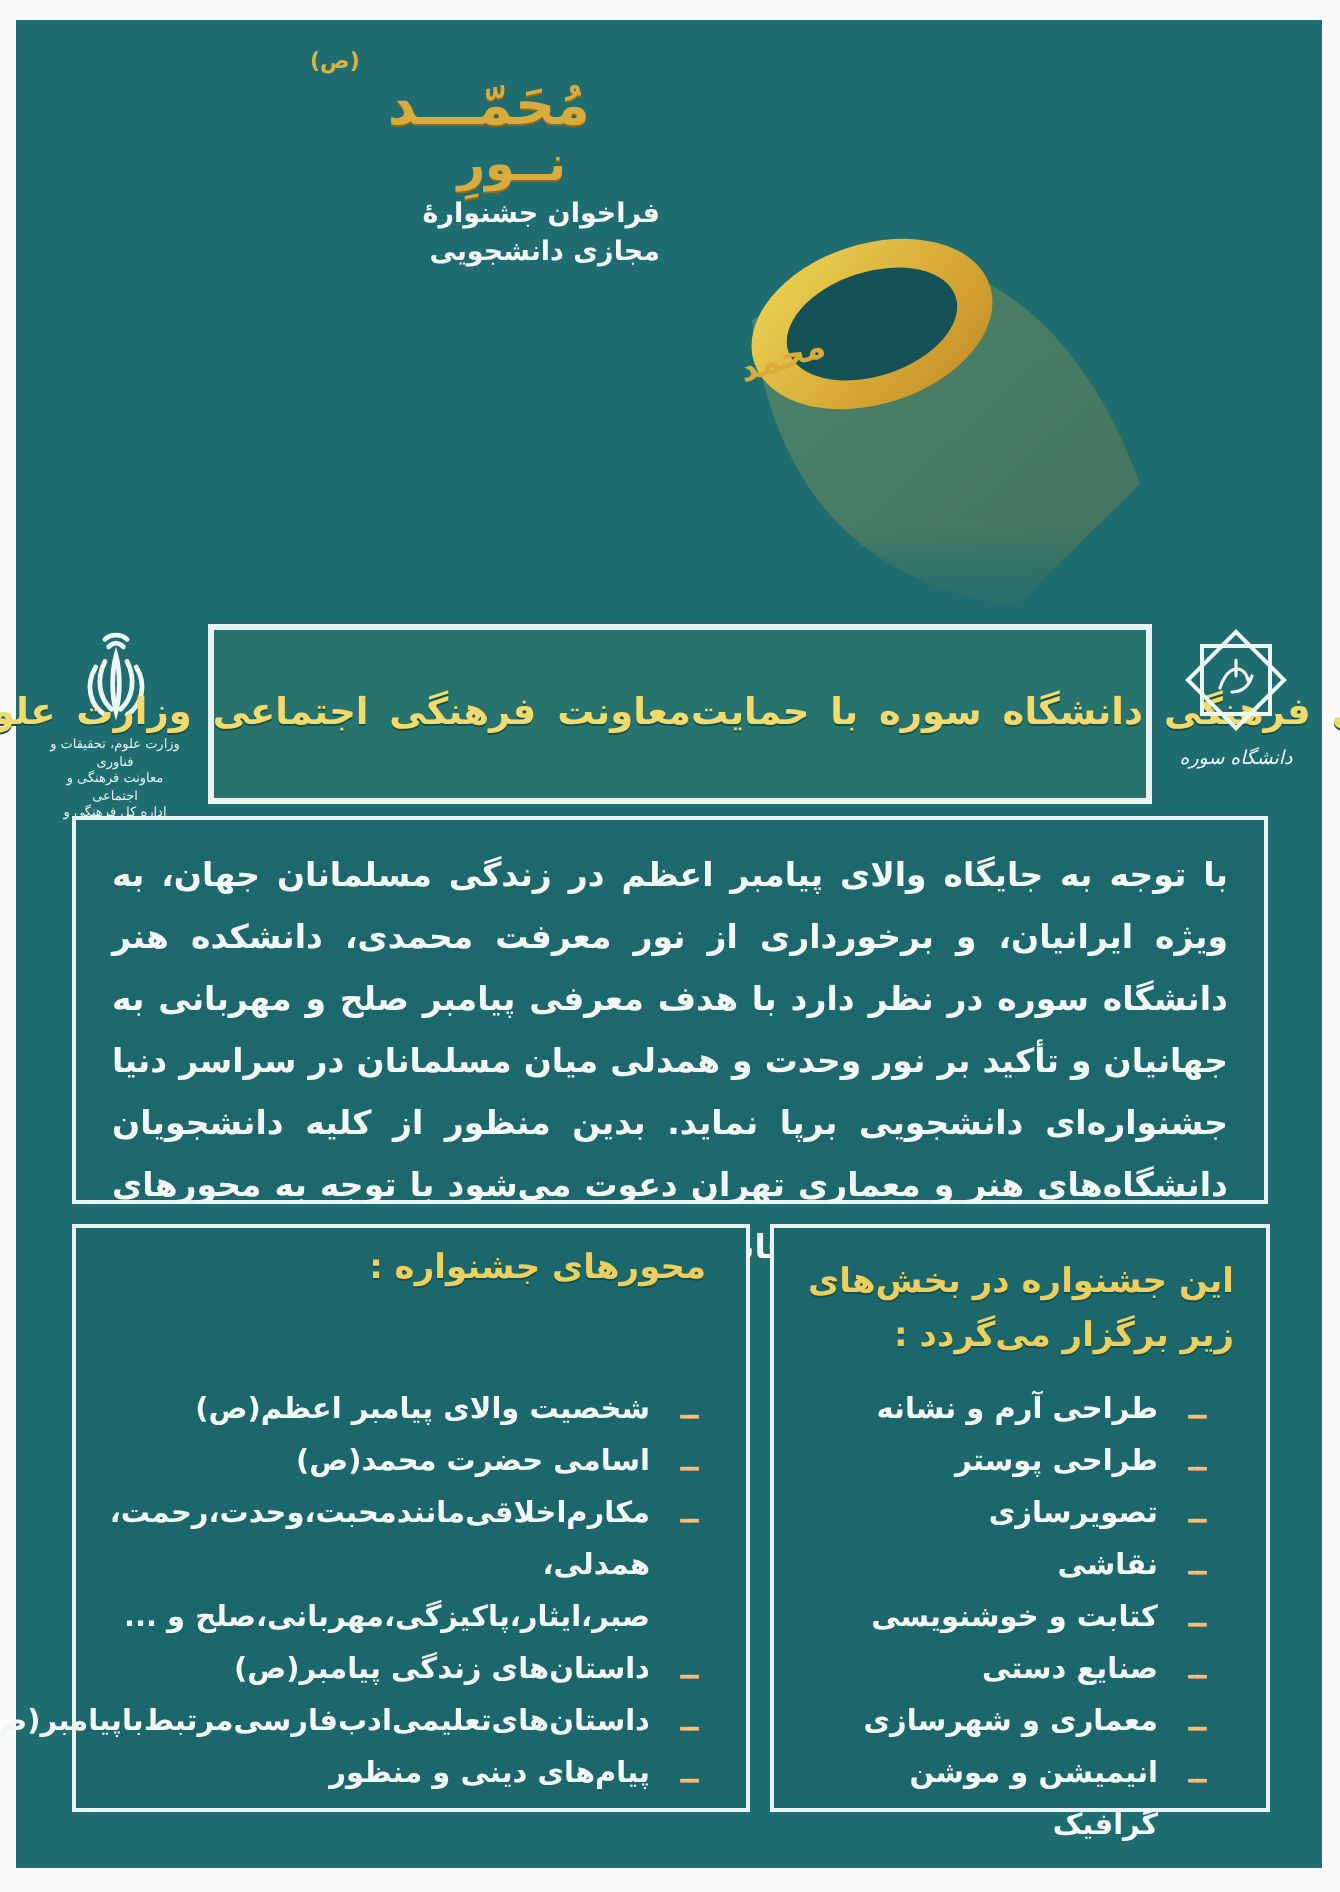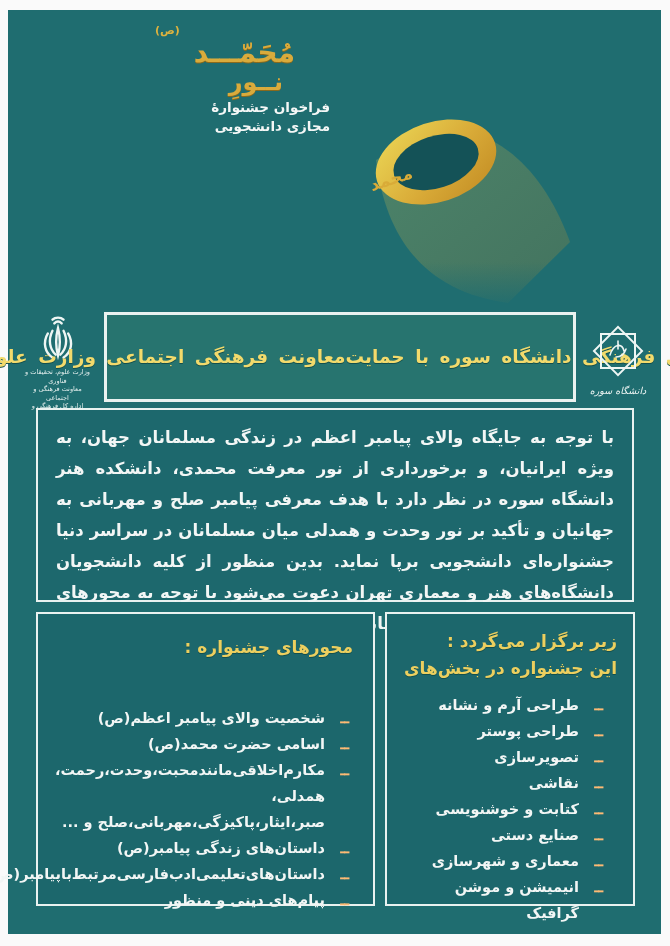--- a/index.html
+++ b/index.html
@@ -23,39 +23,39 @@
   
   .org-row{position:absolute;top:298px;left:0;width:653px;height:100px;}
   .ministry-logo{position:absolute;right:568px;left:14px;top:8px;text-align:center;color:#eef6f4;}
   .ministry-logo .caption{font-size:6.5px;line-height:8.5px;margin-top:2px;opacity:.95;}
   .banner{
     position:absolute;left:96px;top:4px;width:466px;height:84px;
     background:#27746f;border:3px solid #e9f2f0;
     display:flex;flex-direction:row;justify-content:center;align-items:center;
   }
   .banner .bline{color:#f2da6c;font-size:18.5px;font-weight:bold;line-height:34px;white-space:nowrap;word-spacing:4px;text-shadow:0 1px 0 #134f4d;}
-  .uni-logo{position:absolute;left:575px;right:8px;top:15px;text-align:center;color:#eef6f4;}
+  .uni-logo{position:absolute;left:575px;right:8px;top:4px;text-align:center;color:#eef6f4;}
   .uni-logo .uname{font-size:9.5px;margin-top:2px;font-style:italic;}
   
   .intro-box{
     position:absolute;left:28px;top:398px;width:598px;height:194px;
     background:#1d686d;border:2.5px solid #e9f2f0;box-sizing:border-box;
     padding:12px 18px;
   }
   .intro-text{
     color:#f2f6f5;font-size:16.5px;font-weight:bold;line-height:31px;
     text-align:justify;direction:rtl;
   }
   
   .bottom-box{
     position:absolute;top:602px;height:294px;background:#1c676c;
     border:2.5px solid #e9f2f0;box-sizing:border-box;
   }
   .sections-box{left:377px;width:250px;padding:14px 16px;}
-  .themes-box{left:28px;width:339px;padding:20px 20px;}
+  .themes-box{left:28px;width:339px;padding:7px 20px;}
   .box-title{color:#eccf5f;font-size:17px;font-weight:bold;line-height:27px;text-align:right;text-shadow:0 1px 0 #134f4d;}
   .themes-box .box-title{padding-left:6px;}
   ul.plist{list-style:none;margin:0;padding:0;}
   .sections-box ul.plist{margin-top:10px;padding-right:14px;}
   .themes-box ul.plist{margin-top:44px;padding-right:4px;}
   ul.plist li{
     position:relative;color:#f2f6f5;font-size:14.5px;font-weight:bold;
     line-height:26px;padding-right:24px;text-align:right;
   }
   ul.plist .dash{position:absolute;right:0;top:0;color:#fdba74;font-weight:bold;font-family:Liberation Serif, serif;}
@@ -161,22 +161,22 @@
       </svg>
       <div class="uname">دانشگاه سوره</div>
     </div>
   </div>
 
   <div class="intro-box">
     <div class="intro-text">با توجه به جایگاه والای پیامبر اعظم در زندگی مسلمانان جهان، به ویژه ایرانیان، و برخورداری از نور معرفت محمدی، دانشکده هنر دانشگاه سوره در نظر دارد با هدف معرفی پیامبر صلح و مهربانی به جهانیان و تأکید بر نور وحدت و همدلی میان مسلمانان در سراسر دنیا جشنواره‌ای دانشجویی برپا نماید. بدین منظور از کلیه دانشجویان دانشگاه‌های هنر و معماری تهران دعوت می‌شود با توجه به محورهای فراخوان آثار خود را به دبیرخانه جشنواره ارسال نمایند.</div>
   </div>
 
   <div class="bottom-box sections-box">
+    <div class="box-title">این جشنواره در بخش‌های</div>
     <div class="box-title">زیر برگزار می‌گردد :</div>
-    <div class="box-title">این جشنواره در بخش‌های</div>
     <ul class="plist">
         <li><span class="dash">ــ</span><span>طراحی آرم و نشانه</span></li>
         <li><span class="dash">ــ</span><span>طراحی پوستر</span></li>
         <li><span class="dash">ــ</span><span>تصویرسازی</span></li>
         <li><span class="dash">ــ</span><span>نقاشی</span></li>
         <li><span class="dash">ــ</span><span>کتابت و خوشنویسی</span></li>
         <li><span class="dash">ــ</span><span>صنایع دستی</span></li>
         <li><span class="dash">ــ</span><span>معماری و شهرسازی</span></li>
         <li><span class="dash">ــ</span><span>انیمیشن و موشن گرافیک</span></li>
       </ul>

